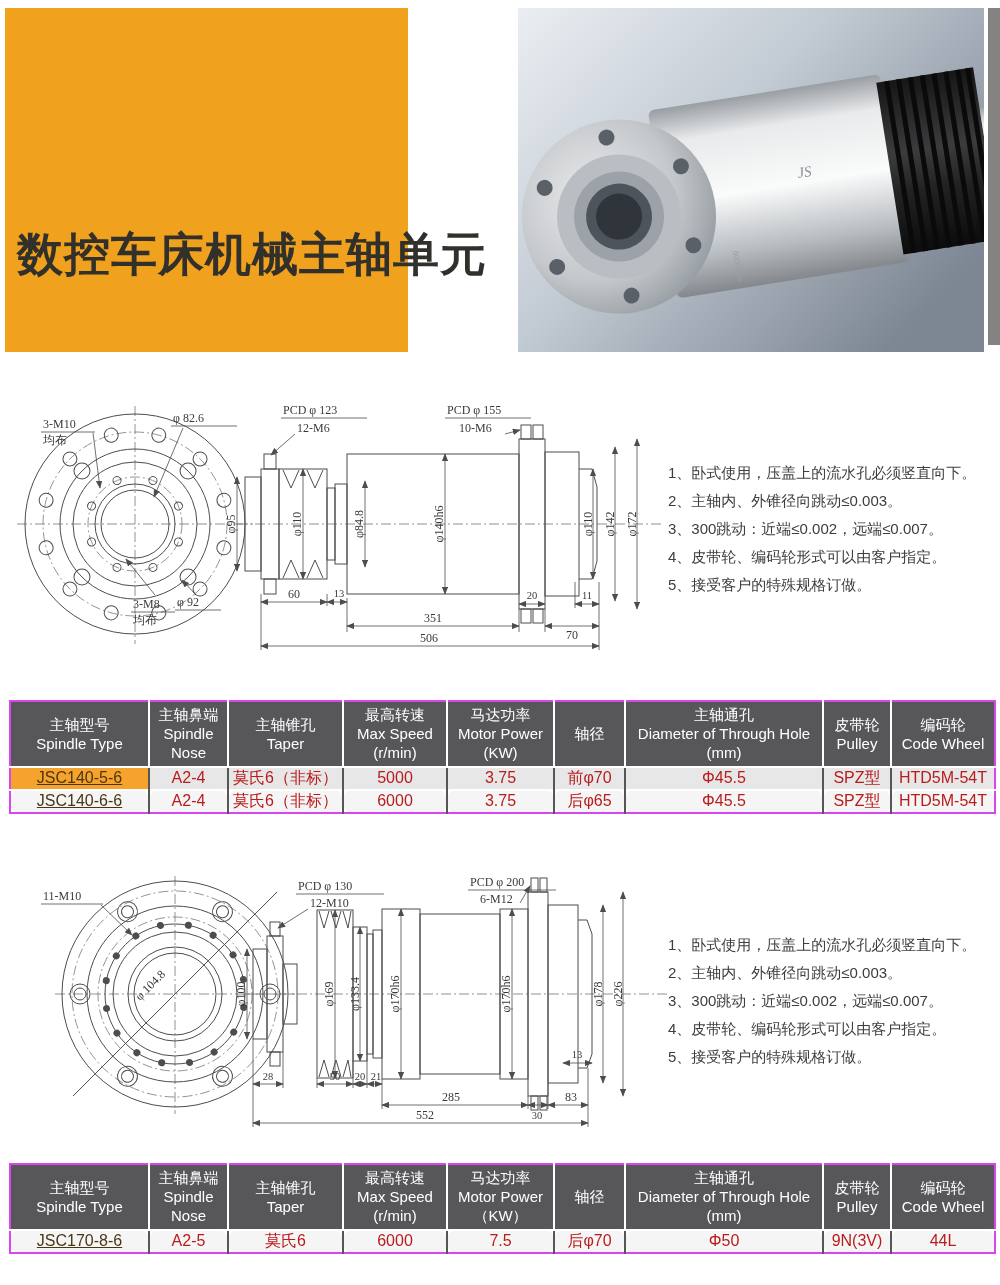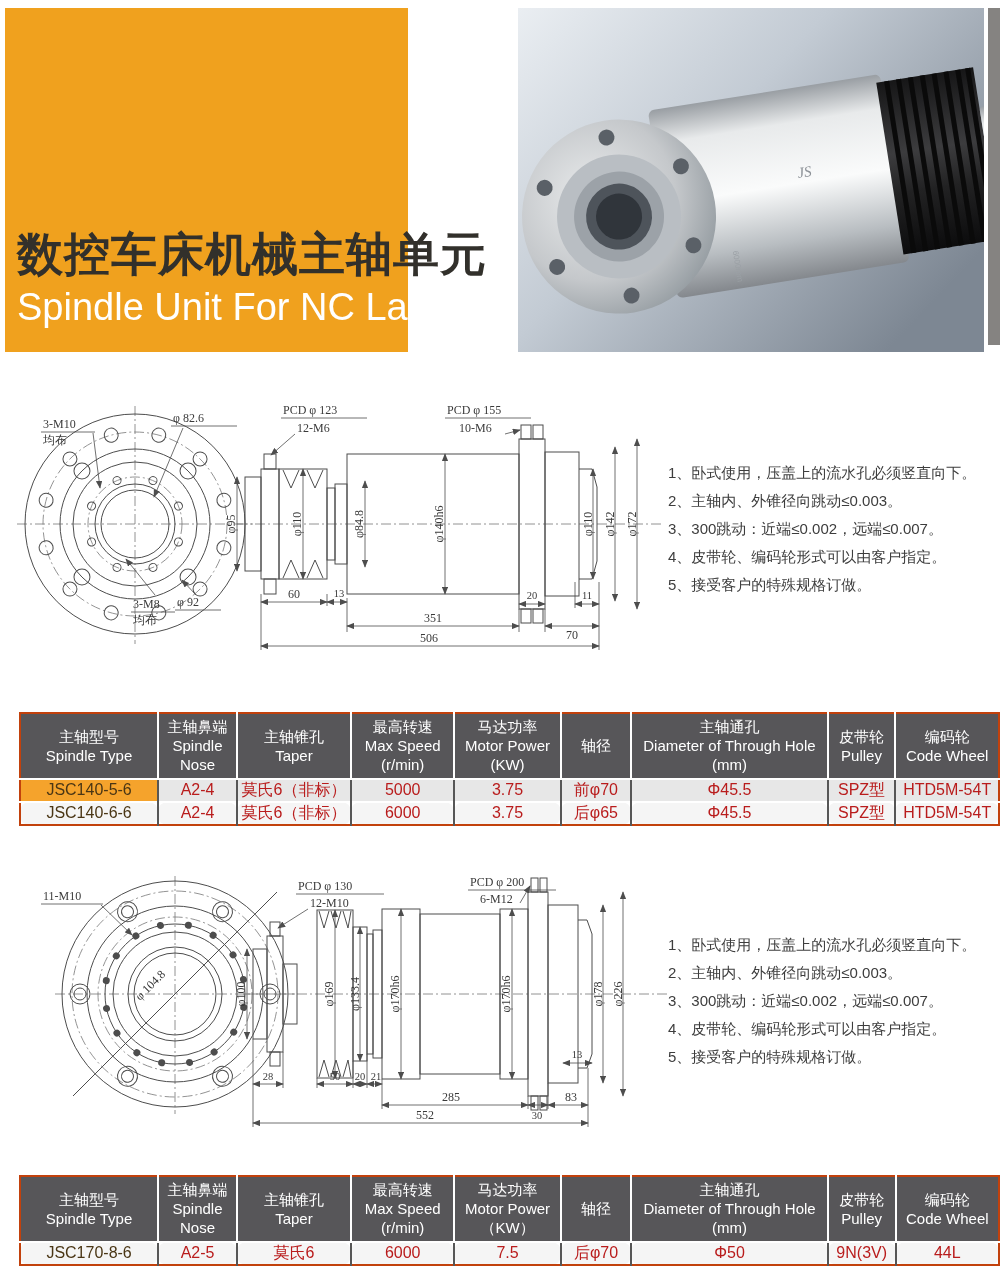--- a/index.html
+++ b/index.html
@@ -14,49 +14,48 @@
   .title-en{position:absolute;left:12px;top:278px;font-size:38px;font-weight:400;
             color:#ffffff;white-space:nowrap;}
   .photo{left:518px;top:8px;width:466px;height:344px;}
   .side-strip{left:988px;top:8px;width:12px;height:337px;background:#858381;}
 
   
   .notes{width:340px;color:#3d3d3d;font-size:15px;line-height:28px;}
   .notes div{white-space:nowrap;}
 
   
-  table.spec{position:absolute;left:19px;border-collapse:collapse;table-layout:fixed;
-             border:2px solid #c2410c;margin-top:12px;}
+  table.spec{position:absolute;left:9px;border-collapse:collapse;table-layout:fixed;
+             border:2px solid #d946ef;}
   .spec th{background:#575659;color:#ffffff;font-weight:400;font-size:15px;line-height:1.28;
            white-space:pre-line;border-left:2px solid #ffffff;text-align:center;
            vertical-align:middle;padding:3px 1px;}
   .spec th:first-child{border-left:none;}
   .spec td{background:#E7E7E7;color:#b91c1c;font-size:16px;text-align:center;
            border-left:2px solid #565656;border-top:2px solid #ffffff;
            height:21px;padding:0 2px;vertical-align:middle;}
-  .spec td:first-child{border-left:none;}
+  .spec td:first-child{border-left:none;text-decoration:underline;}
   .spec tr.r2 td{background:#F5F5F5;border-radius:9px;}
   .spec td.c0{background:#F5A32C;color:#4a3615;}
   #table1 thead tr{height:52px;}
   #table2 thead tr{height:60px;}
 
   
   .s{fill:none;stroke:#4d4d4d;stroke-width:1;}
   .f{fill:#4d4d4d;stroke:none;}
   .cl{fill:none;stroke:#777;stroke-width:.8;stroke-dasharray:10 3 2 3;}
   .dim{fill:none;stroke:#4d4d4d;stroke-width:.8;}
   .t{font-family:"Liberation Serif",serif;font-size:12px;fill:#3a3a3a;}
   .ts{font-family:"Liberation Serif",serif;font-size:10.5px;fill:#3a3a3a;}
 </style>
 </head>
 <body>
 
 <div class="abs title-block">
   <div class="title-cn">数控车床机械主轴单元</div>
-  <div class="title-en">Spindle Unit For NC Lathe</div>
 </div>
 
 <div class="abs photo">
   <svg width="466" height="344" viewBox="0 0 466 344">
     <defs>
       <linearGradient id="pbg" x1="0" y1="0" x2="1" y2="0.7">
         <stop offset="0" stop-color="#EAEEF2"></stop>
           <stop offset="0.45" stop-color="#C3CBD4"></stop>
         <stop offset="1" stop-color="#7D8793"></stop>
       </linearGradient>

